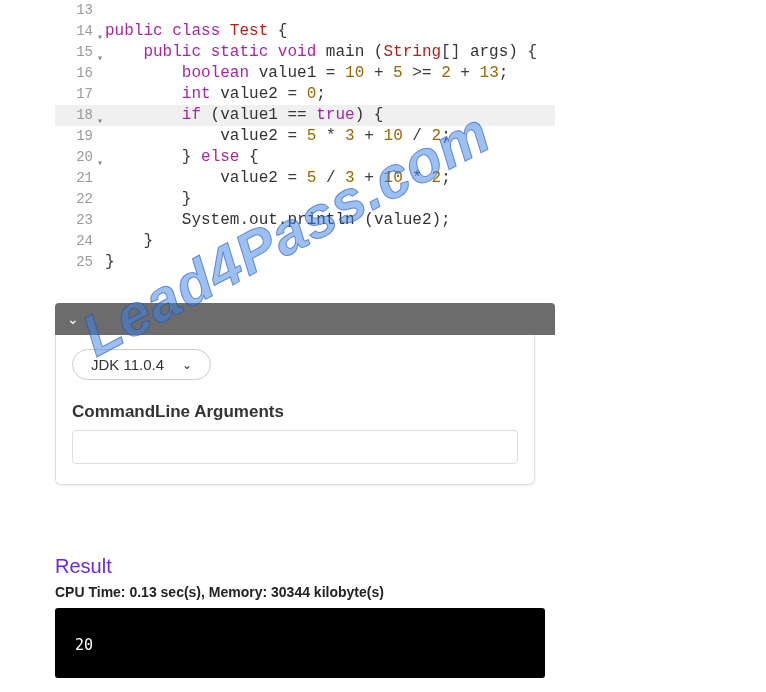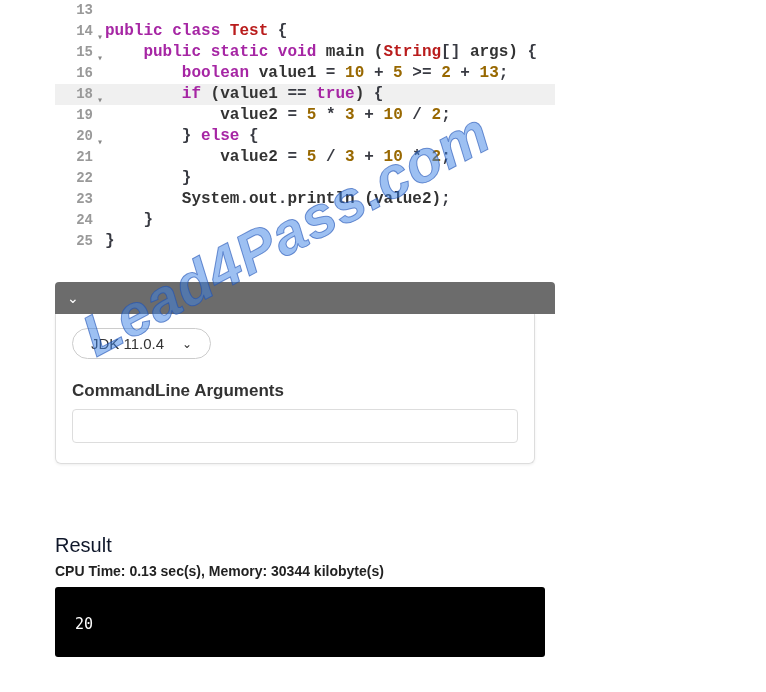--- a/index.html
+++ b/index.html
@@ -9,21 +9,20 @@
     color: #333;
     background: #fff;
     width: 766px;
     height: 692px;
     position: relative;
     overflow: hidden;
   }
   .editor {
     margin: 0 0 0 55px;
     width: 500px;
-    font-weight: bold;
   }
   .line {
     display: flex;
     line-height: 21px;
     height: 21px;
   }
   .line.hl { background: #f0f0f0; }
   .gutter {
     width: 44px;
     text-align: right;
@@ -103,21 +102,21 @@
     border: 1px solid #ddd;
     border-radius: 4px;
     padding: 4px 8px;
     font-size: 14px;
   }
 
   .result-label {
     margin: 70px 0 0 55px;
     font-family: -apple-system, Helvetica, Arial, sans-serif;
     font-size: 20px;
-    color: #0f172a;
+    color: #6d28d9;
   }
   .result-stats {
     margin: 6px 0 0 55px;
     font-family: -apple-system, Helvetica, Arial, sans-serif;
     font-size: 14px;
     font-weight: 700;
     color: #222;
   }
   .console {
     margin: 8px 0 0 55px;
@@ -160,20 +159,24 @@
       <div class="code"><span class="kw">public</span><span> </span><span class="kw">class</span><span> </span><span class="cls">Test</span><span> </span><span class="brace">{</span></div>
     </div>
     <div class="line">
       <div class="gutter">15<span class="fold">▾</span></div>
       <div class="code"><span>    </span><span class="kw">public</span><span> </span><span class="kw">static</span><span> </span><span class="kw">void</span><span> </span><span class="ident">main</span><span> (</span><span class="cls">String</span><span class="brace">[]</span><span> </span><span class="ident">args</span><span>) </span><span class="brace">{</span></div>
     </div>
     <div class="line">
       <div class="gutter">16</div>
       <div class="code"><span>        </span><span class="kw">boolean</span><span> </span><span class="ident">value1</span><span> </span><span class="op">=</span><span> </span><span class="num">10</span><span> </span><span class="op">+</span><span> </span><span class="num">5</span><span> </span><span class="op">&gt;=</span><span> </span><span class="num">2</span><span> </span><span class="op">+</span><span> </span><span class="num">13</span><span class="op">;</span></div>
     </div>
+    <div class="line">
+      <div class="gutter">17</div>
+      <div class="code"><span>        </span><span class="kw">int</span><span> </span><span class="ident">value2</span><span> </span><span class="op">=</span><span> </span><span class="num">0</span><span class="op">;</span></div>
+    </div>
     <div class="line hl">
       <div class="gutter">18<span class="fold">▾</span></div>
       <div class="code"><span>        </span><span class="kw">if</span><span> (</span><span class="ident">value1</span><span> </span><span class="op">==</span><span> </span><span class="bool">true</span><span>) </span><span class="brace">{</span></div>
     </div>
     <div class="line">
       <div class="gutter">19</div>
       <div class="code"><span>            </span><span class="ident">value2</span><span> </span><span class="op">=</span><span> </span><span class="num">5</span><span> </span><span class="op">*</span><span> </span><span class="num">3</span><span> </span><span class="op">+</span><span> </span><span class="num">10</span><span> </span><span class="op">/</span><span> </span><span class="num">2</span><span class="op">;</span></div>
     </div>
     <div class="line">
       <div class="gutter">20<span class="fold">▾</span></div>

